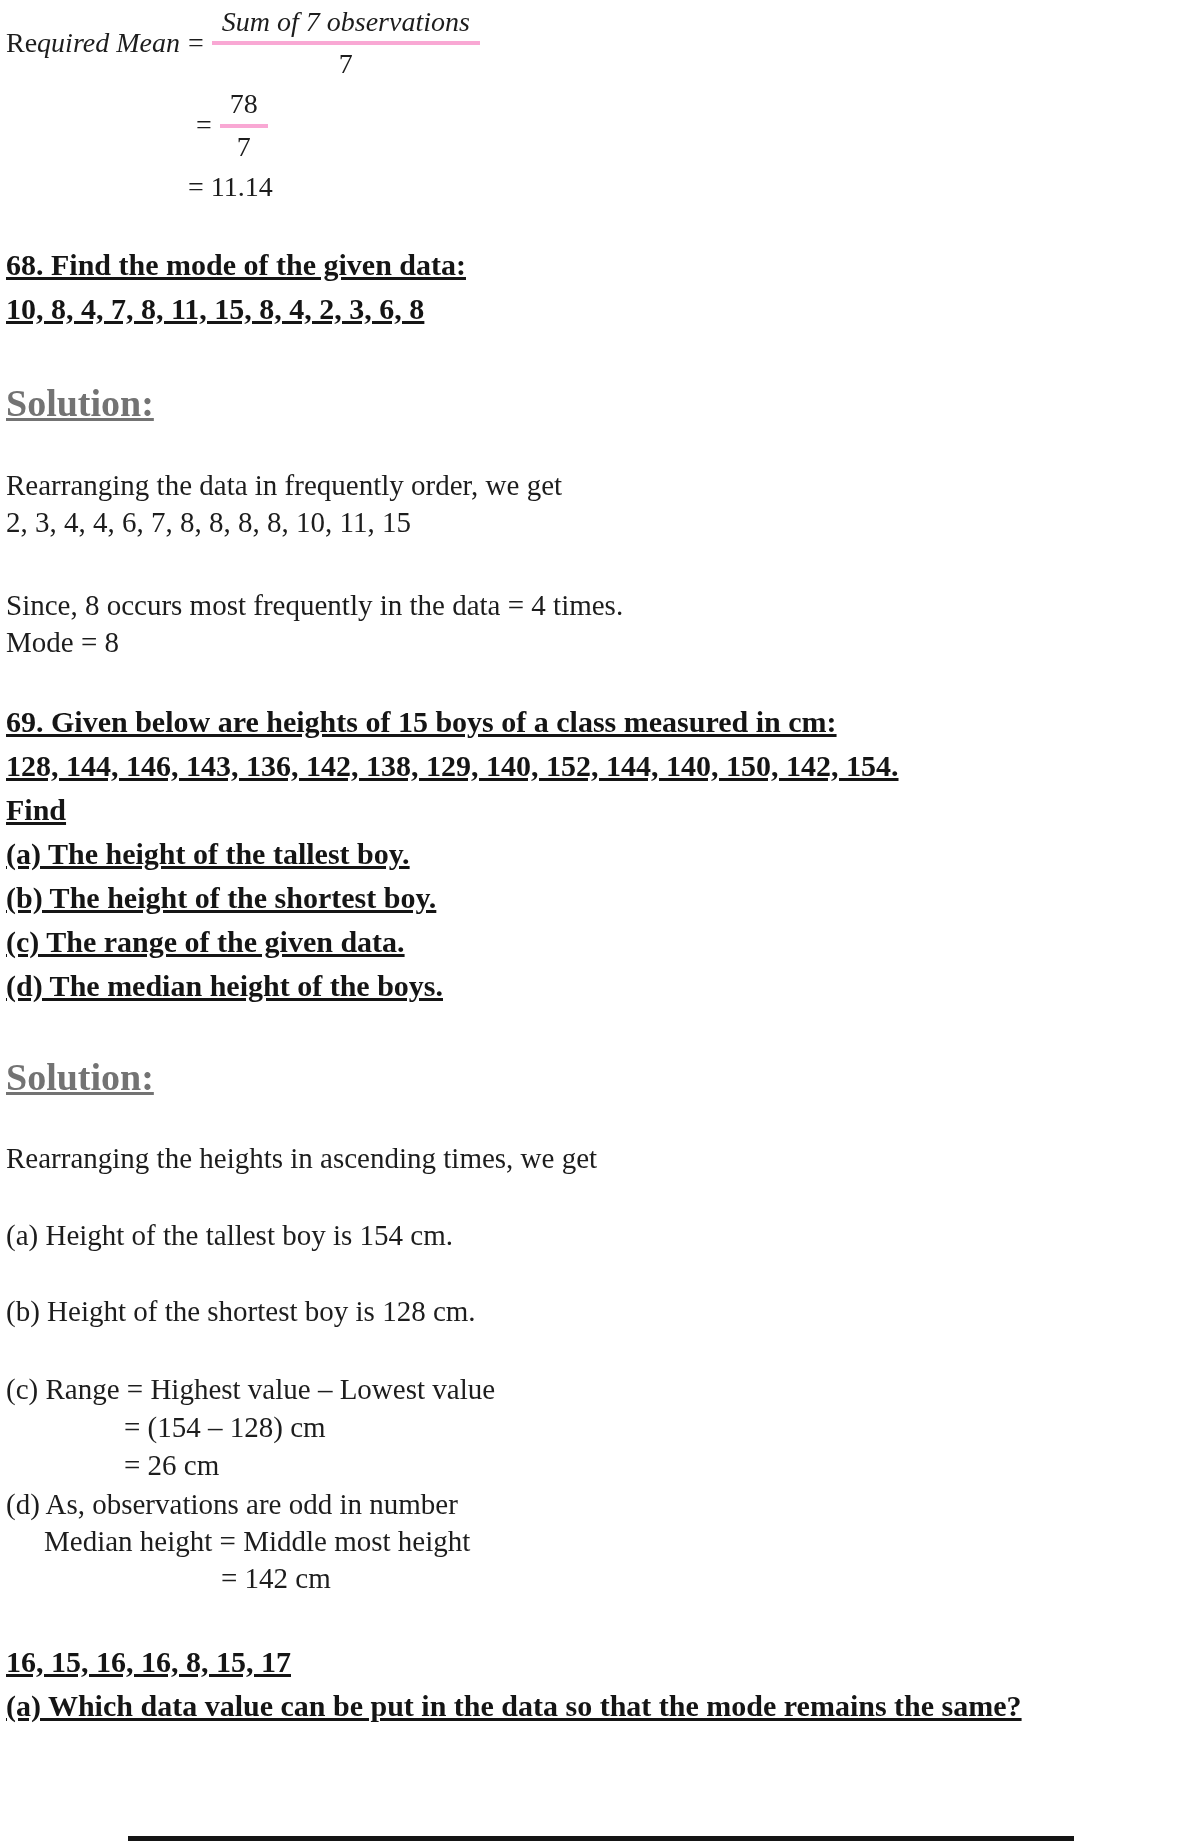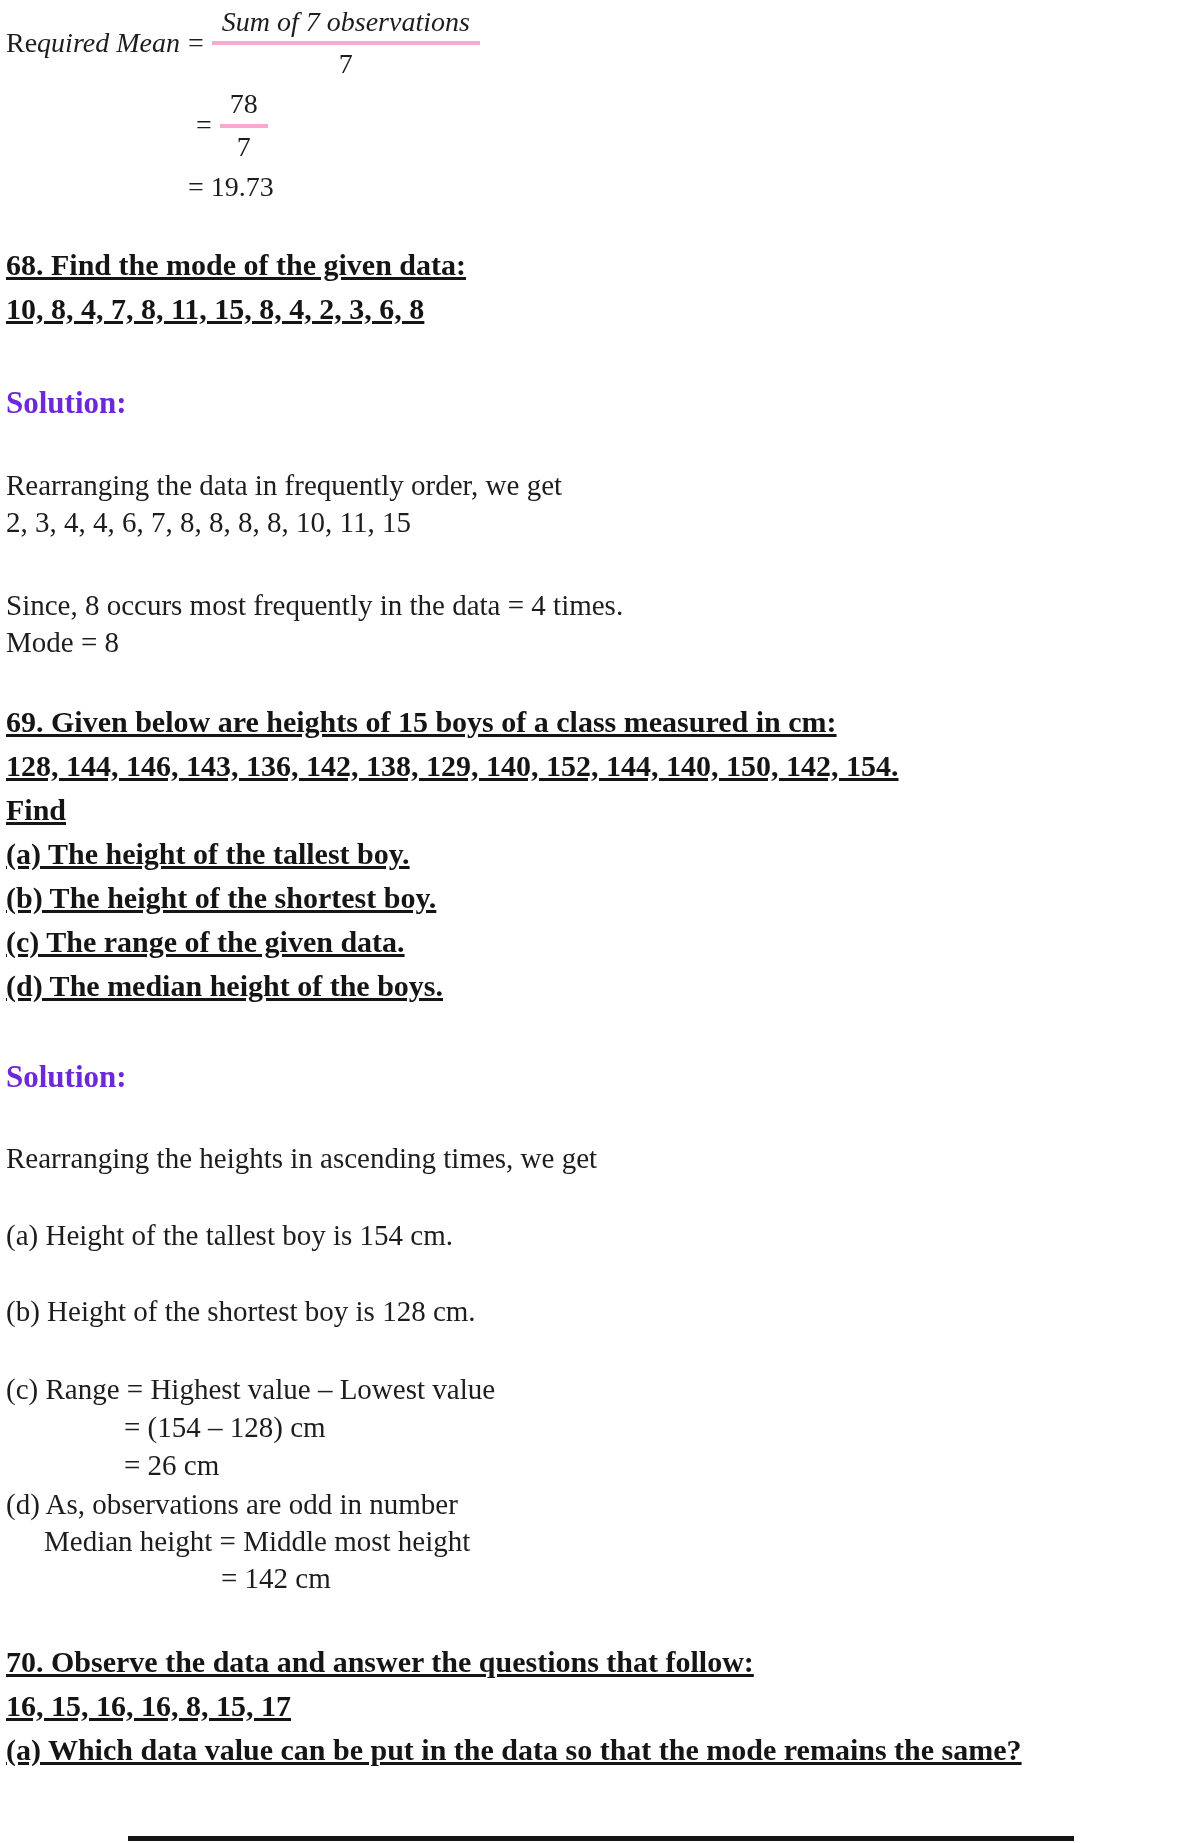--- a/index.html
+++ b/index.html
@@ -20,21 +20,21 @@
   .frow.step { margin-left: 182px; margin-top: 8px; }
   .it { font-style: italic; }
   .eq { margin: 0 8px; }
   .frac { display: inline-block; text-align: center; vertical-align: middle; }
   .frac .num { display: block; padding: 0 10px 3px 10px; border-bottom: 4px solid #f9a8d4; }
   .frac .den { display: block; padding-top: 3px; }
   .result-line { margin-left: 182px; margin-top: 8px; }
   
   .bold-block { font-weight: bold; font-size: 30px; line-height: 44px; color: #151515; text-decoration: underline; }
   .bold-block div { white-space: normal; }
-  .solution-label { font-weight: bold; font-size: 31px; line-height: 40px; color: #6d28d9; }
+  .solution-label { font-weight: bold; font-size: 38px; line-height: 40px; color: #737373; text-decoration: underline; }
   .text-block { font-size: 29px; line-height: 37px; }
   .q68-heading-block { margin-top: 40px; }
   .q68-solution { margin-top: 52px; }
   .q68-rearrange { margin-top: 44px; }
   .q68-conclusion { margin-top: 46px; }
   .q69-block { margin-top: 39px; }
   .q69-solution { margin-top: 49px; }
   .q69-rearrange { margin-top: 43px; }
   .answer-a { margin-top: 40px; }
   .answer-b { margin-top: 39px; }
@@ -69,21 +69,21 @@
         <span class="den">7</span>
       </span>
     </div>
     <div class="frow step">
       <span class="eq">=</span>
       <span class="frac">
         <span class="num">78</span>
         <span class="den">7</span>
       </span>
     </div>
-    <div class="result-line">= 19.73</div>
+    <div class="result-line">= 11.14</div>
   </div>
 
   <div class="bold-block q68-heading-block">
     <div>68. Find the mode of the given data:</div>
     <div>10, 8, 4, 7, 8, 11, 15, 8, 4, 2, 3, 6, 8</div>
   </div>
 
   <div class="solution-label q68-solution">Solution:</div>
 
   <div class="text-block q68-rearrange">
@@ -122,20 +122,19 @@
     <div class="ind">= 26 cm</div>
   </div>
 
   <div class="text-block answer-d">
     <div>(d) As, observations are odd in number</div>
     <div class="ind1">Median height = Middle most height</div>
     <div class="ind2">= 142 cm</div>
   </div>
 
   <div class="bold-block q70-block">
-    <div>70. Observe the data and answer the questions that follow:</div>
     <div>16, 15, 16, 16, 8, 15, 17</div>
     <div>(a) Which data value can be put in the data so that the mode remains the same?</div>
   </div>
 
   <div class="bottom-bar"></div>
 
 </div>
 
 </body></html>

